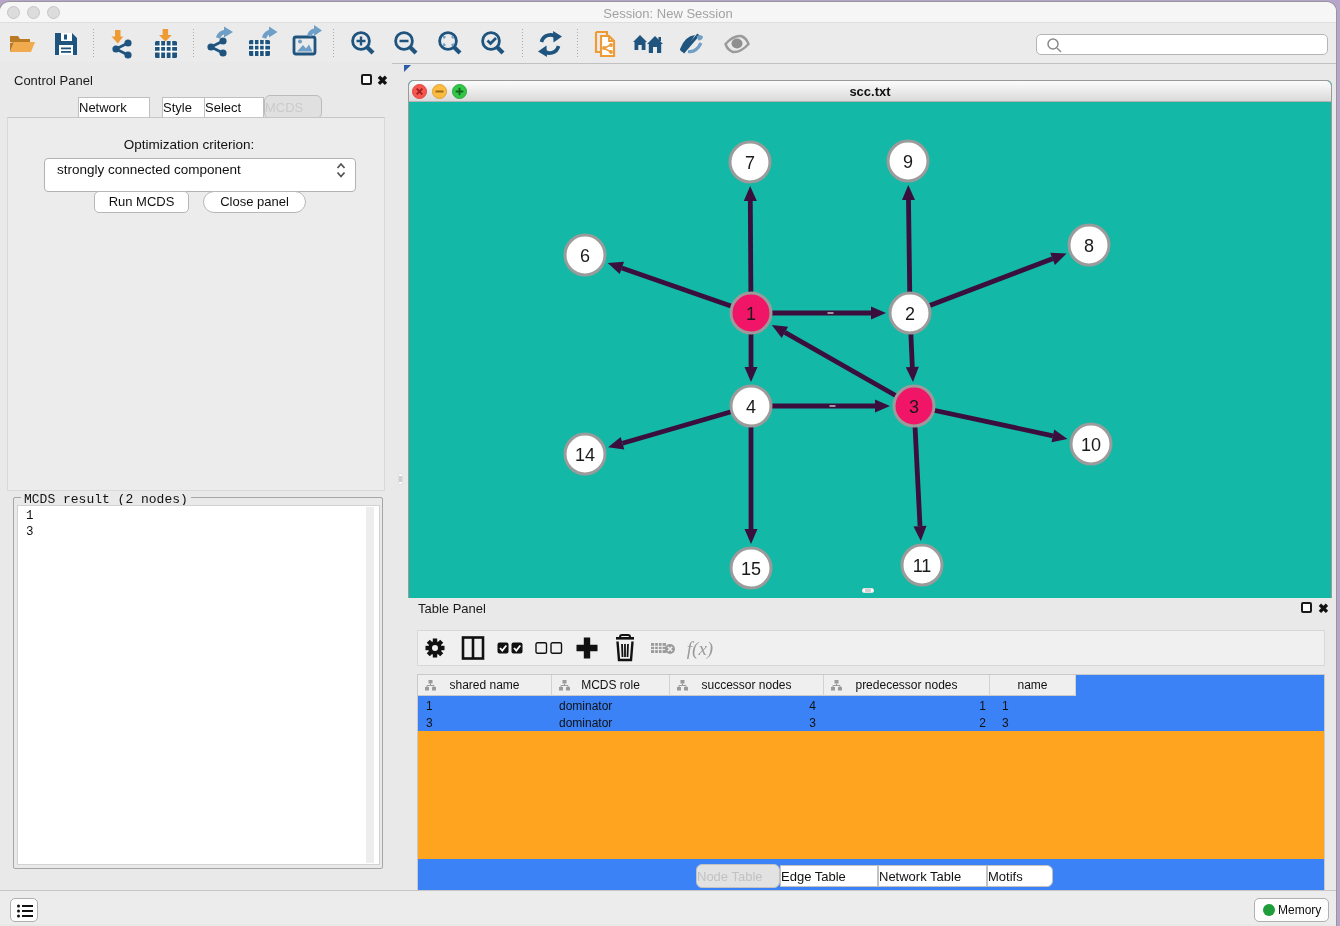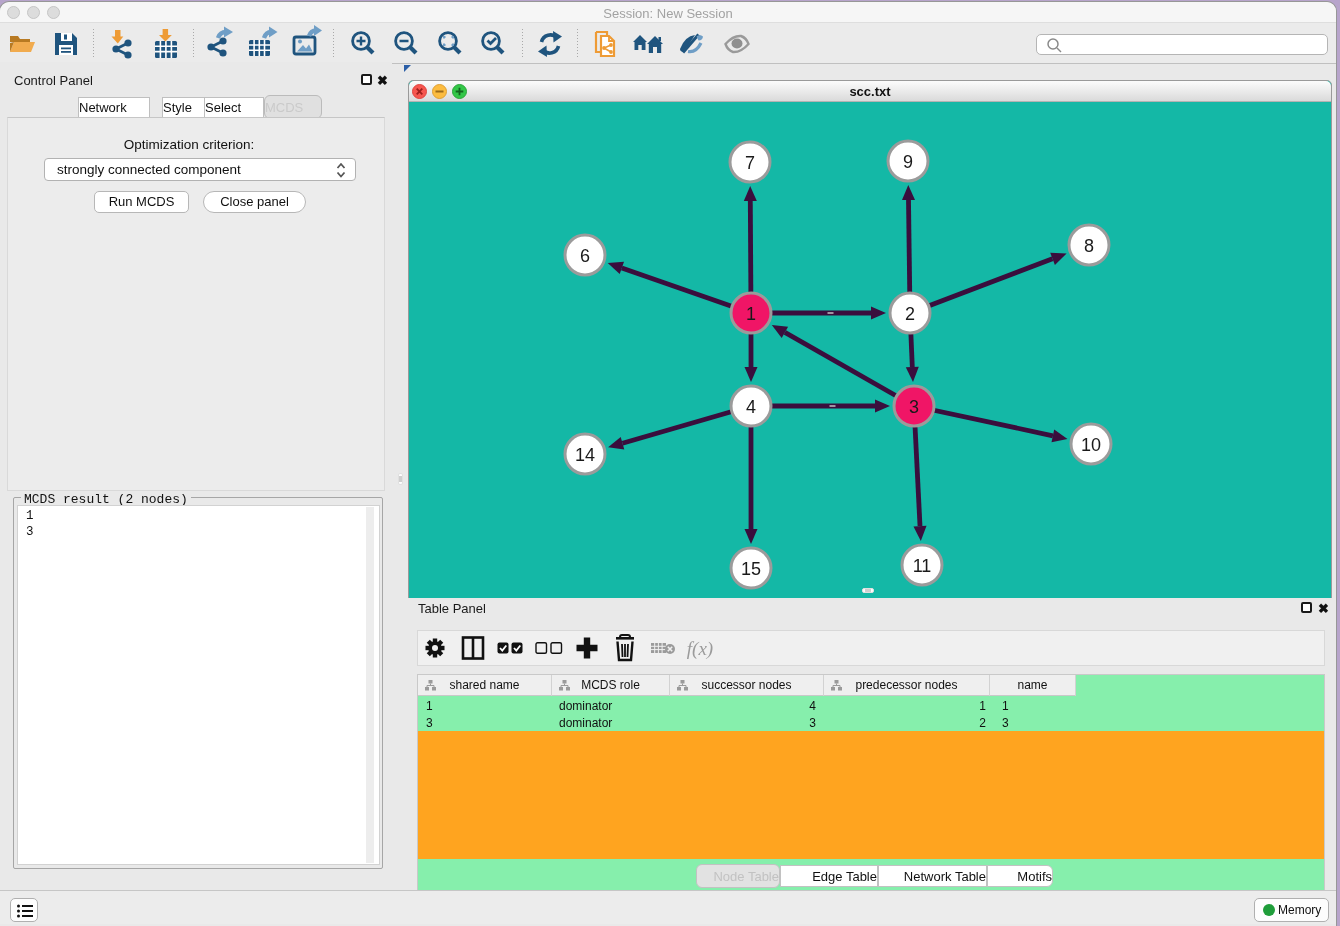--- a/index.html
+++ b/index.html
@@ -26,21 +26,21 @@
 .panel-title { font-size:13px; color:#1a1a1a; }
 .float-ic { position:absolute; width:11px; height:11px; border:2px solid #1a1a1a; border-radius:2px; background:#fff; }
 .close-x { position:absolute; font-size:13px; font-weight:bold; color:#111; line-height:11px; }
 .tab { position:absolute; top:35px; height:21px; background:#fff; border:1px solid #bfbfbf;
   font-size:13px; color:#111; text-align:left; line-height:20px; }
 .tab.sel { background:#e0e0e0; border:1px solid #bbb; border-radius:6px; color:#cacaca;
   top:33px; height:24px; line-height:24px; }
 #cp-inner { position:absolute; left:7px; top:55px; width:378px; height:374px;
   background:#ececec; border:1px solid #d9d9d9; border-top:1px solid #c6c6c6; }
 #opt-label { position:absolute; left:0; top:75px; width:378px; text-align:center; font-size:13.5px; color:#111; }
-#dropdown { position:absolute; left:44px; top:96px; width:312px; height:23px; background:#fff;
+#dropdown { position:absolute; left:44px; top:96px; width:312px; height:34px; background:#fff;
   border:1px solid #b2b2b2; border-radius:4px; font-size:13.5px; color:#111; line-height:21px;
   padding-left:12px; }
 .btn { position:absolute; top:129px; height:22px; background:#fff; border:1px solid #b7b7b7;
   border-radius:5px; font-size:13px; color:#111; text-align:center; line-height:20px; }
 #fieldset { position:absolute; left:13px; top:435px; width:370px; height:372px;
   border:1px solid #a6a6a6; border-radius:2px;font-family:Liberation Mono, monospace; }
 #fieldset legend { position:absolute; top:-6px; left:7px; background:#e9e9e9; padding:0 3px;
   font-size:13px; color:#111; }
 #mcds-text { position:absolute; left:3px; top:7px; width:363px; height:360px; background:#fff;
   border:1px solid #d2d2d2; font-size:12.5px; color:#111; line-height:16px; padding:2px 0 0 8px; }
@@ -50,29 +50,29 @@
   background:#14b8a6; border:1px solid #9a9a9a; border-radius:5px 5px 0 0; }
 #net-titlebar { position:absolute; left:0; top:0; width:922px; height:21px;
   background:linear-gradient(#fcfcfc,#dadada); border-bottom:1px solid #b3b3b3;
   border-radius:5px 5px 0 0; }
 #net-title { position:absolute; top:3px; width:100%; text-align:center; font-size:13px;
   font-weight:bold; color:#111; }
 
 #tpanel { position:absolute; left:408px; top:596px; width:924px; height:292px; background:#e9e9e9; }
 #ttoolbar { position:absolute; left:9px; top:32px; width:908px; height:36px; background:#f0f0f0;
   border:1px solid #d8d8d8; }
-#ttable { position:absolute; left:9px; top:76px; width:908px; height:228px; background:#86efac;
+#ttable { position:absolute; left:9px; top:76px; width:908px; height:228px; background:#3b82f6;
   border:1px solid #c9c9c9; }
 #thead { position:absolute; left:0; top:0; height:21px; background:#efefef; border-bottom:1px solid #c9c9c9; border-right:1px solid #d2d2d2; }
 .th { position:absolute; top:0; height:21px; border-right:1px solid #d2d2d2; font-size:12px;
   color:#111; text-align:center; line-height:21px; }
 .td { position:absolute; font-size:12px; color:#111; height:17px; line-height:17px; }
 #orange-band { position:absolute; left:0px; top:56px; width:906px; height:128px; background:#ffa41f; }
 .btab { position:absolute; top:267px; height:22px; background:#fff; border:1px solid #c2c2c2;
-  font-size:13px; color:#111; text-align:right; line-height:21px; }
+  font-size:13px; color:#111; text-align:left; line-height:21px; }
 .btab.sel { background:#e2e2e2; border-radius:6px; color:#c2c2c2; top:266px; height:24px; line-height:24px; }
 
 #statusbar { position:absolute; left:0; top:888px; width:1336px; height:34px; background:#ececec;
   border-top:1px solid #c6c6c6; }
 .sbtn { position:absolute; top:7px; height:24px; background:#fdfdfd; border:1px solid #b0b0b0; border-radius:5px; }
 </style>
 </head>
 <body>
 <div id="window">
   <div id="titlebar">

